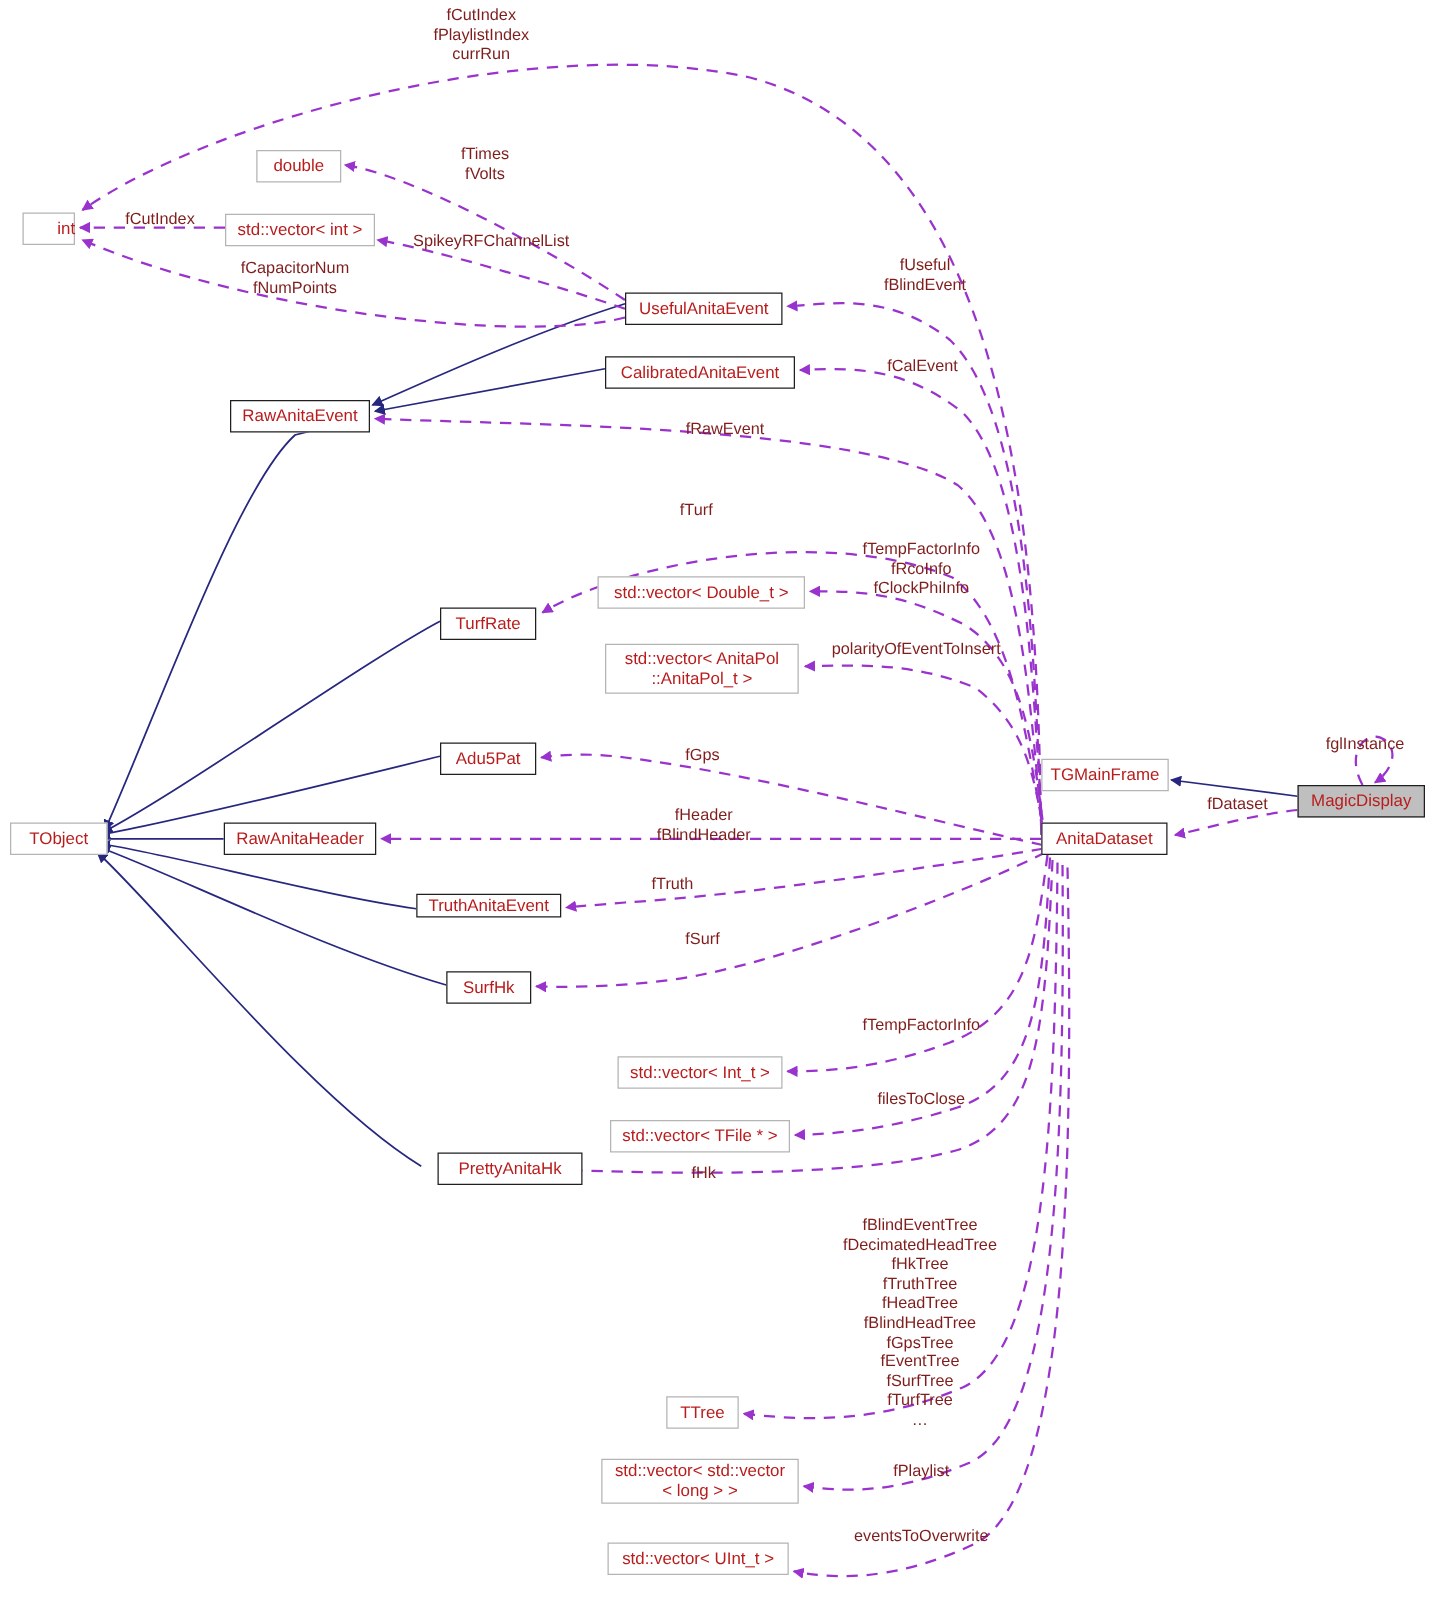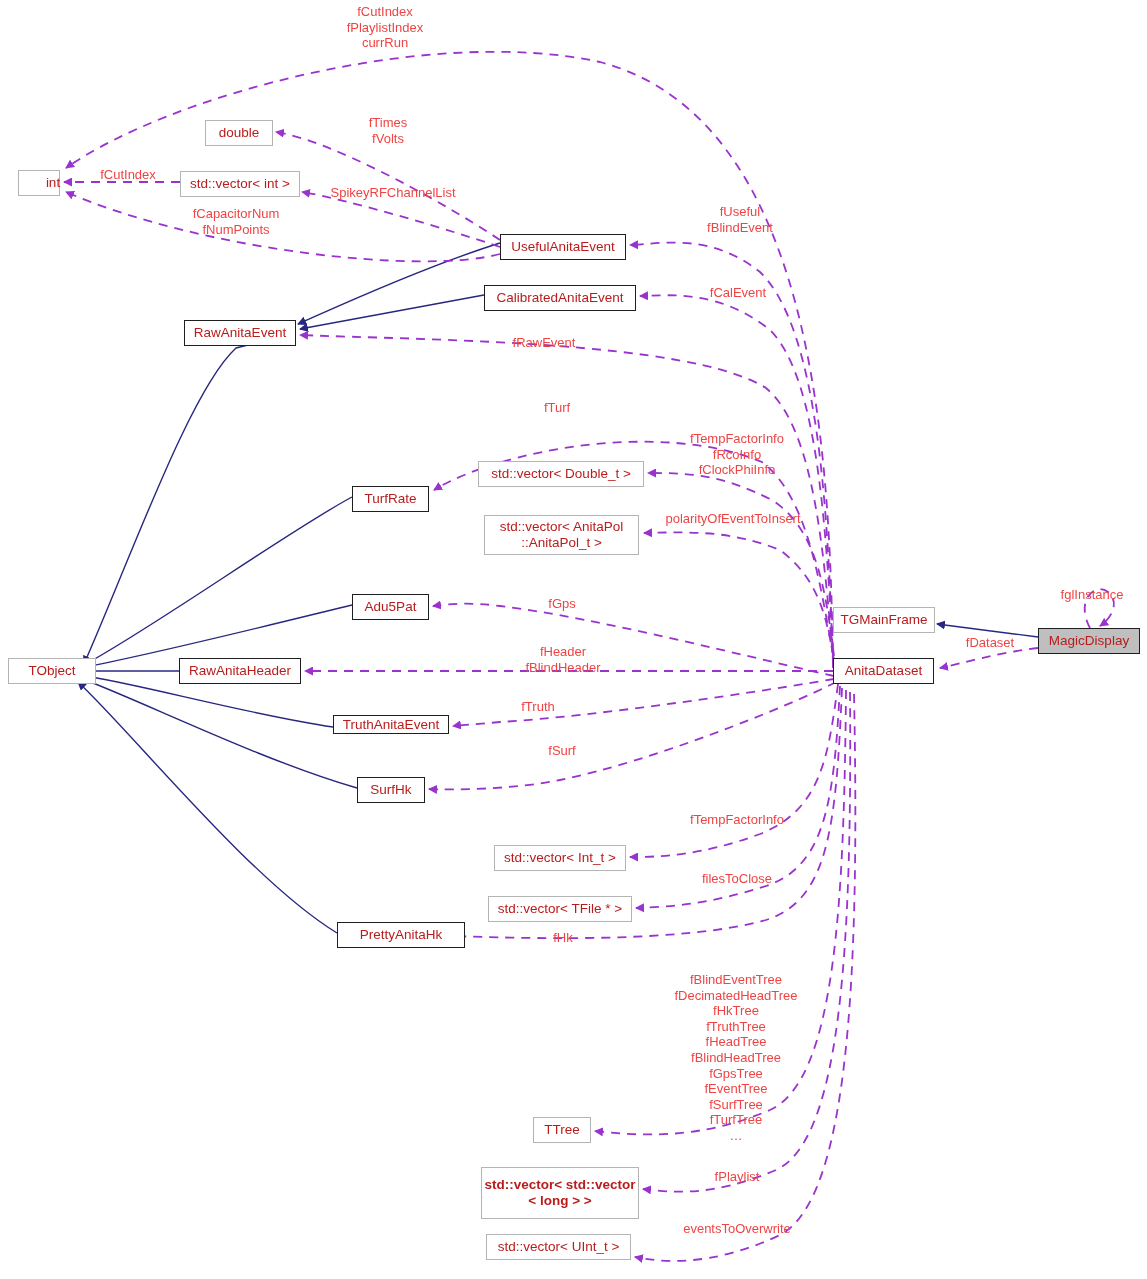--- a/index.html
+++ b/index.html
@@ -5,21 +5,21 @@
   html,body{margin:0;padding:0;background:#ffffff;}
   #canvas{position:relative;width:1147px;height:1279px;background:#ffffff;
           font-family:"Liberation Sans","DejaVu Sans",sans-serif;}
   svg#wires{position:absolute;left:0;top:0;width:1147px;height:1279px;}
   .node{position:absolute;box-sizing:border-box;display:flex;align-items:center;
         justify-content:center;text-align:center;background:#ffffff;
         font-size:13.5px;color:#b91c1c;line-height:1.18;white-space:pre;}
   .node.user{border:1.5px solid #1f1f1f;}
   .node.lib{border:1px solid #b4b4b4;}
   .node.hl{background:#bfbfbf;border:1.5px solid #1f1f1f;}
-  .elabel{position:absolute;font-size:13px;color:#ef4444;text-align:center;
+  .elabel{position:absolute;font-size:13px;color:#7f1d1d;text-align:center;
           line-height:15.6px;white-space:pre;transform:translateX(-50%);}
 </style>
 </head>
 <body>
 
 <div id="canvas">
 
   <svg id="wires" viewBox="0 0 1147 1279" xmlns="http://www.w3.org/2000/svg">
     <defs>
       <marker id="arrInh" markerWidth="9" markerHeight="9" refX="8" refY="4.5" orient="auto" markerUnits="userSpaceOnUse">
@@ -77,45 +77,45 @@
       <div class="node user" style="left: 184px; top: 320px; width: 112px; height: 26px;">RawAnitaEvent</div>
       <div class="node user" style="left: 352px; top: 486px; width: 77px; height: 26px;">TurfRate</div>
       <div class="node lib" style="left: 478px; top: 461px; width: 166px; height: 26px;">std::vector&lt; Double_t &gt;</div>
       <div class="node lib" style="left: 484px; top: 515px; width: 155px; height: 40px;">std::vector&lt; AnitaPol
 ::AnitaPol_t &gt;</div>
       <div class="node user" style="left: 352px; top: 594px; width: 77px; height: 26px;">Adu5Pat</div>
       <div class="node lib" style="left: 833px; top: 607px; width: 102px; height: 26px;">TGMainFrame</div>
       <div class="node hl" style="left: 1038px; top: 628px; width: 102px; height: 26px;">MagicDisplay</div>
       <div class="node user" style="left: 179px; top: 658px; width: 122px; height: 26px;">RawAnitaHeader</div>
       <div class="node user" style="left: 833px; top: 658px; width: 101px; height: 26px;">AnitaDataset</div>
-      <div class="node lib" style="left: 8px; top: 658px; width: 88px; height: 26px;">TObject</div>
+      <div class="node lib" style="left: 8px; top: 658px; width: 78px; height: 26px;">TObject</div>
       <div class="node user" style="left: 333px; top: 715px; width: 116px; height: 19px;">TruthAnitaEvent</div>
       <div class="node user" style="left: 357px; top: 777px; width: 68px; height: 26px;">SurfHk</div>
       <div class="node lib" style="left: 494px; top: 845px; width: 132px; height: 26px; text-align: center;">std::vector&lt; Int_t &gt;</div>
       <div class="node lib" style="left: 488px; top: 896px; width: 144px; height: 26px;">std::vector&lt; TFile * &gt;</div>
-      <div class="node user" style="left: 337px; top: 922px; width: 128px; height: 26px;">PrettyAnitaHk</div>
+      <div class="node user" style="left: 350px; top: 922px; width: 116px; height: 26px;">PrettyAnitaHk</div>
       <div class="node lib" style="left: 533px; top: 1117px; width: 58px; height: 26px;">TTree</div>
-      <div class="node lib" style="left: 481px; top: 1167px; width: 158px; height: 52px; font-weight: bold;">std::vector&lt; std::vector
+      <div class="node lib" style="left: 481px; top: 1167px; width: 158px; height: 36px;">std::vector&lt; std::vector
 &lt; long &gt; &gt;</div>
       <div class="node lib" style="left: 486px; top: 1234px; width: 145px; height: 26px;">std::vector&lt; UInt_t &gt;</div>
     </div>
   <div id="label-layer">
       <div class="elabel" style="left: 385px; top: 4px;">fCutIndex
 fPlaylistIndex
 currRun</div>
       <div class="elabel" style="left: 388px; top: 115px;">fTimes
 fVolts</div>
       <div class="elabel" style="left: 128px; top: 167px;">fCutIndex</div>
       <div class="elabel" style="left: 393px; top: 185px;">SpikeyRFChannelList</div>
       <div class="elabel" style="left: 236px; top: 206px;">fCapacitorNum
 fNumPoints</div>
       <div class="elabel" style="left: 740px; top: 204px;">fUseful
 fBlindEvent</div>
       <div class="elabel" style="left: 738px; top: 285px;">fCalEvent</div>
-      <div class="elabel" style="left: 544px; top: 335px;">fRawEvent</div>
+      <div class="elabel" style="left: 580px; top: 335px;">fRawEvent</div>
       <div class="elabel" style="left: 557px; top: 400px;">fTurf</div>
       <div class="elabel" style="left: 737px; top: 431px;">fTempFactorInfo
 fRcoInfo
 fClockPhiInfo</div>
       <div class="elabel" style="left: 733px; top: 511px;">polarityOfEventToInsert</div>
       <div class="elabel" style="left: 1092px; top: 587px;">fglInstance</div>
       <div class="elabel" style="left: 562px; top: 596px;">fGps</div>
       <div class="elabel" style="left: 990px; top: 635px;">fDataset</div>
       <div class="elabel" style="left: 563px; top: 644px;">fHeader
 fBlindHeader</div>

